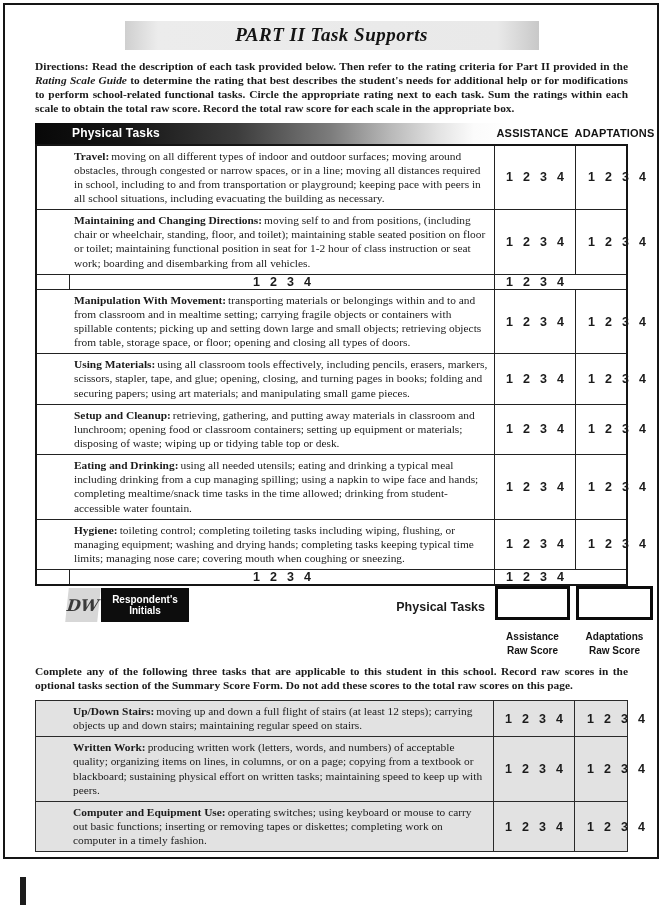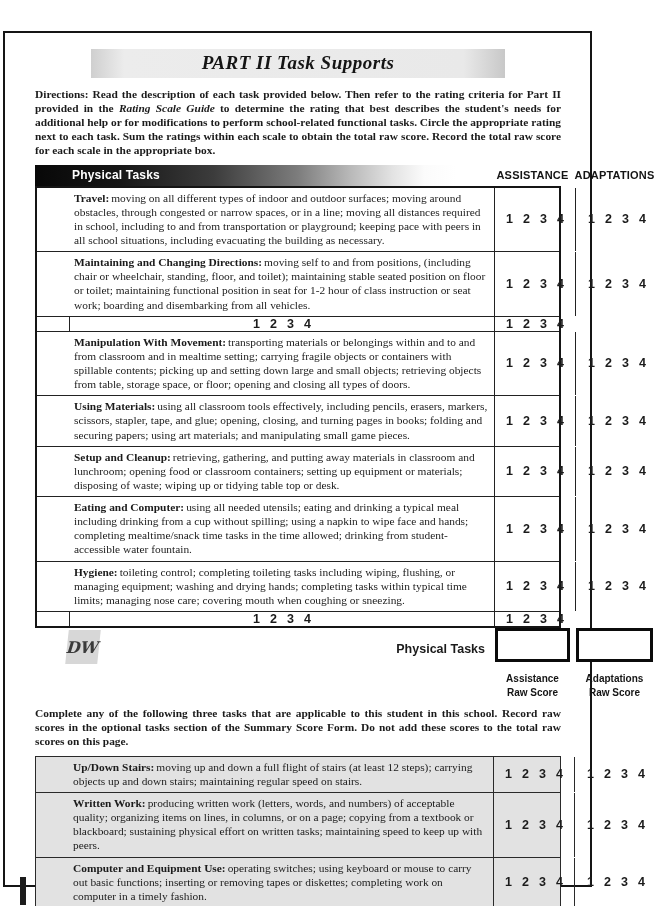--- a/index.html
+++ b/index.html
@@ -6,25 +6,24 @@
   html,body { background:#fff; }
   body {
     width: 664px; height: 906px;
     position: relative;
     font-family: "Liberation Serif", serif;
     color: #1b1b1b;
     overflow: hidden;
   }
   .frame {
     position: absolute; left: 3px; top: 3px;
-    width: 589px; height: 856px;
+    width: 656px; height: 856px;
     border: 2px solid #151515;
     padding: 13px 29px 0 30px;
     background: #fff;
-    margin-top: 28px;
   }
   
   .title-bar {
     width: 414px; margin: 3px auto 10px auto;
     background: linear-gradient(90deg,#cfcfcf 0%,#ececec 8%,#e9e9e9 90%,#c8c8c8 100%);
     text-align: center; padding: 3px 0 4px 0;
   }
   .title-bar h1 {
     font-family: "Liberation Serif", serif;
     font-size: 19px; font-weight: bold; font-style: italic;
@@ -209,36 +208,36 @@
           <span class="rating-num">4</span>
         </div>
       <div class="tcell">
           <span class="rating-num">1</span>
           <span class="rating-num">2</span>
           <span class="rating-num">3</span>
           <span class="rating-num">4</span>
         </div>
     </div>
     <div class="grid trow">
-      <div class="tdesc"><span class="tname">Eating and Computer:</span><span>using all needed utensils; eating and drinking a typical meal including drinking from a cup without spilling; using a napkin to wipe face and hands; completing mealtime/snack time tasks in the time allowed; drinking from student-accessible water fountain.</span></div>
-      <div class="tcell">
-          <span class="rating-num">1</span>
-          <span class="rating-num">2</span>
-          <span class="rating-num">3</span>
-          <span class="rating-num">4</span>
-        </div>
-      <div class="tcell">
-          <span class="rating-num">1</span>
-          <span class="rating-num">2</span>
-          <span class="rating-num">3</span>
-          <span class="rating-num">4</span>
-        </div>
-    </div>
-    <div class="grid trow">
-      <div class="tdesc"><span class="tname">Hygiene:</span><span>toileting control; completing toileting tasks including wiping, flushing, or managing equipment; washing and drying hands; completing tasks within typical time limits; managing nose care; covering mouth when coughing or sneezing.</span></div>
+      <div class="tdesc"><span class="tname">Eating and Drinking:</span><span>using all needed utensils; eating and drinking a typical meal including drinking from a cup managing spilling; using a napkin to wipe face and hands; completing mealtime/snack time tasks in the time allowed; drinking from student-accessible water fountain.</span></div>
+      <div class="tcell">
+          <span class="rating-num">1</span>
+          <span class="rating-num">2</span>
+          <span class="rating-num">3</span>
+          <span class="rating-num">4</span>
+        </div>
+      <div class="tcell">
+          <span class="rating-num">1</span>
+          <span class="rating-num">2</span>
+          <span class="rating-num">3</span>
+          <span class="rating-num">4</span>
+        </div>
+    </div>
+    <div class="grid trow">
+      <div class="tdesc"><span class="tname">Hygiene:</span><span>toileting control; completing toileting tasks including wiping, flushing, or managing equipment; washing and drying hands; completing tasks keeping typical time limits; managing nose care; covering mouth when coughing or sneezing.</span></div>
       <div class="tcell">
           <span class="rating-num">1</span>
           <span class="rating-num">2</span>
           <span class="rating-num">3</span>
           <span class="rating-num">4</span>
         </div>
       <div class="tcell">
           <span class="rating-num">1</span>
           <span class="rating-num">2</span>
           <span class="rating-num">3</span>
@@ -258,20 +257,23 @@
           <span class="rating-num">3</span>
           <span class="rating-num">4</span>
         </div>
     </div>
   </div>
 
   <div class="grid tfoot">
     <div class="left-cell">
       <div class="initials-wrap">
         <div class="initials-box">DW</div>
+        <div class="initials-label">
+            <span><span>Respondent's</span><br><span>Initials</span></span>
+          </div>
       </div>
       <div class="tfoot-label">Physical Tasks</div>
     </div>
     <div class="score-box"></div>
     <div class="score-box"></div>
   </div>
   <div class="grid score-labels">
     <div></div>
     <div class="lbl"><span>Assistance</span><br><span>Raw Score</span></div>
     <div class="lbl"><span>Adaptations</span><br><span>Raw Score</span></div>

